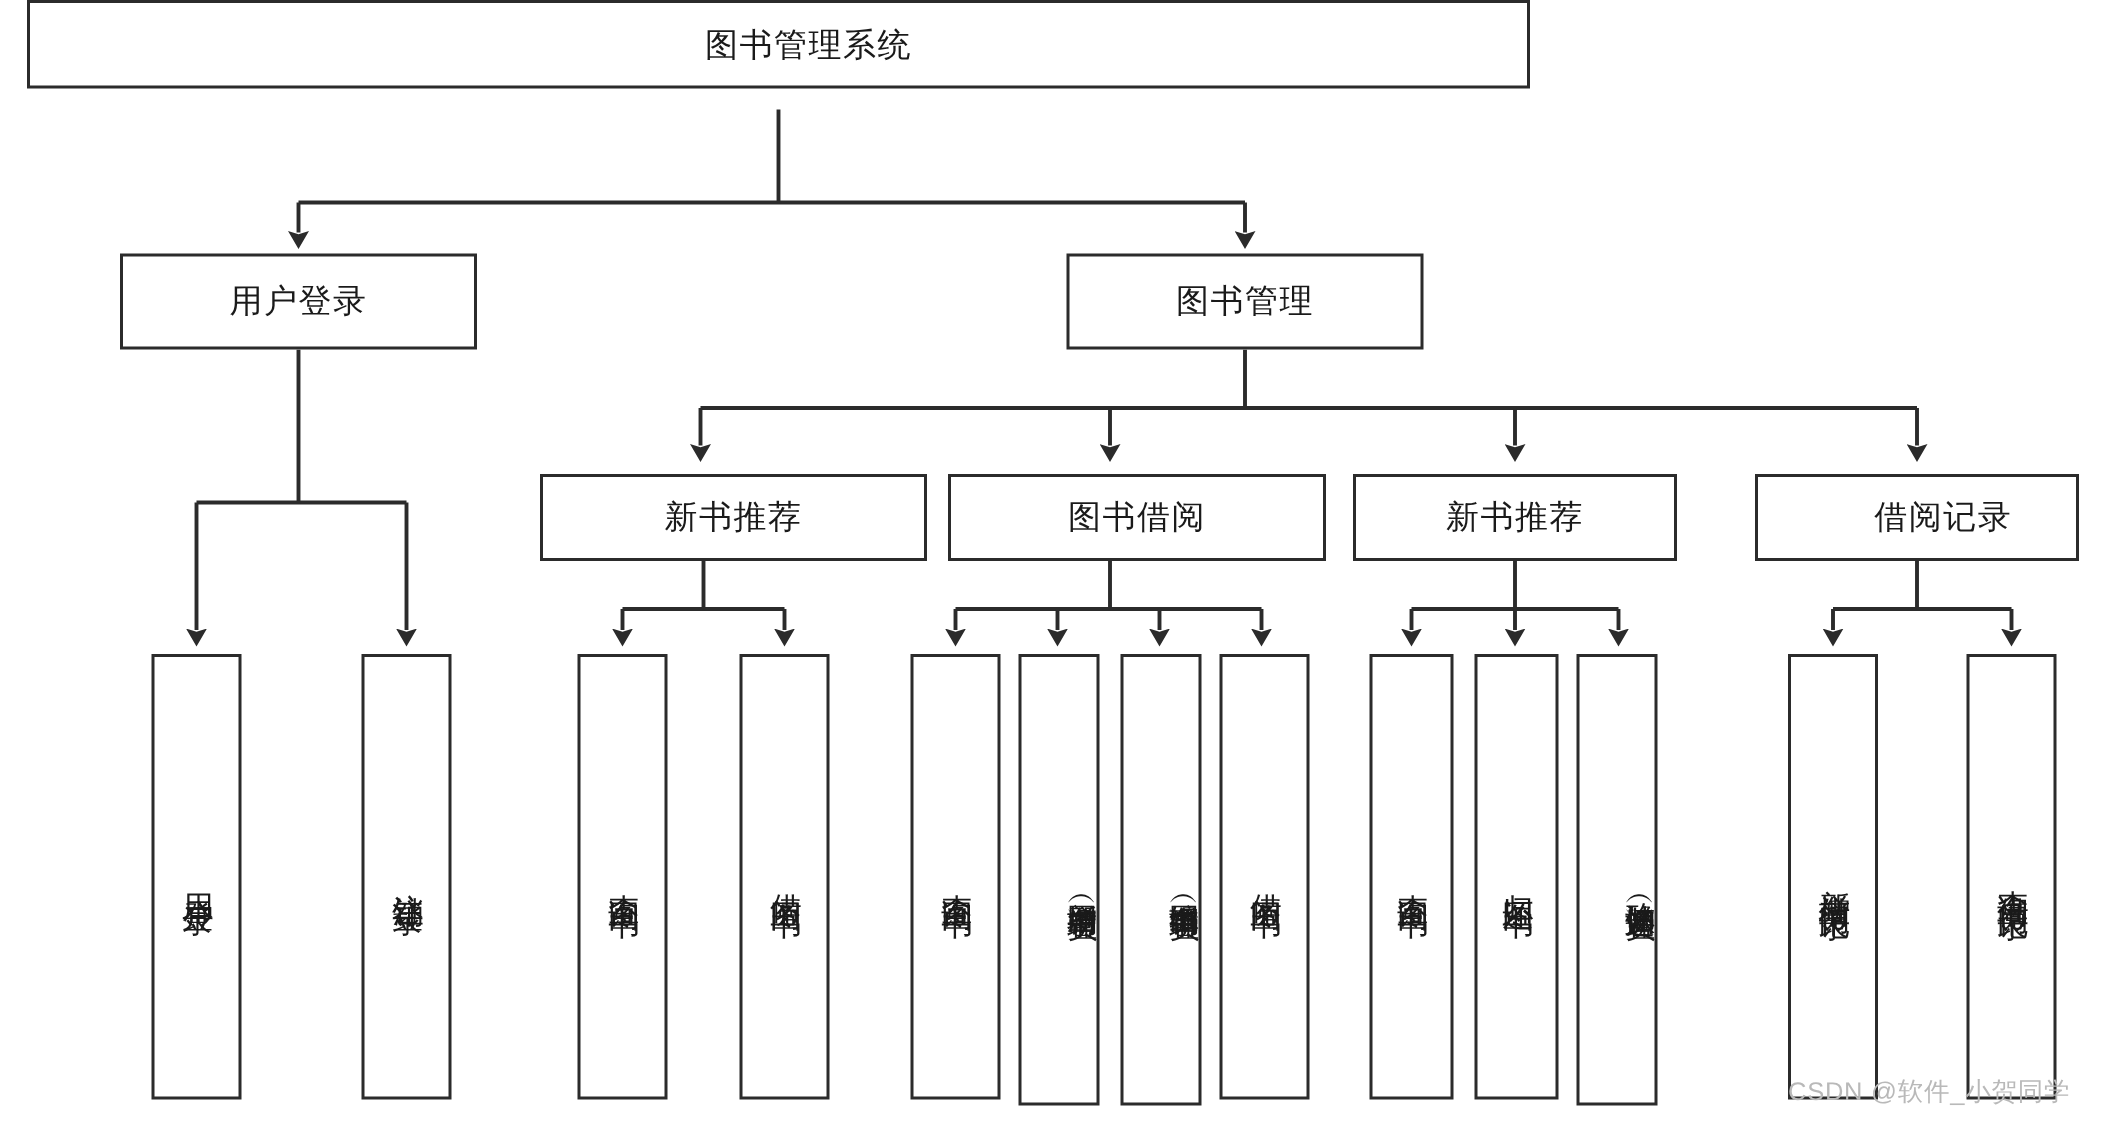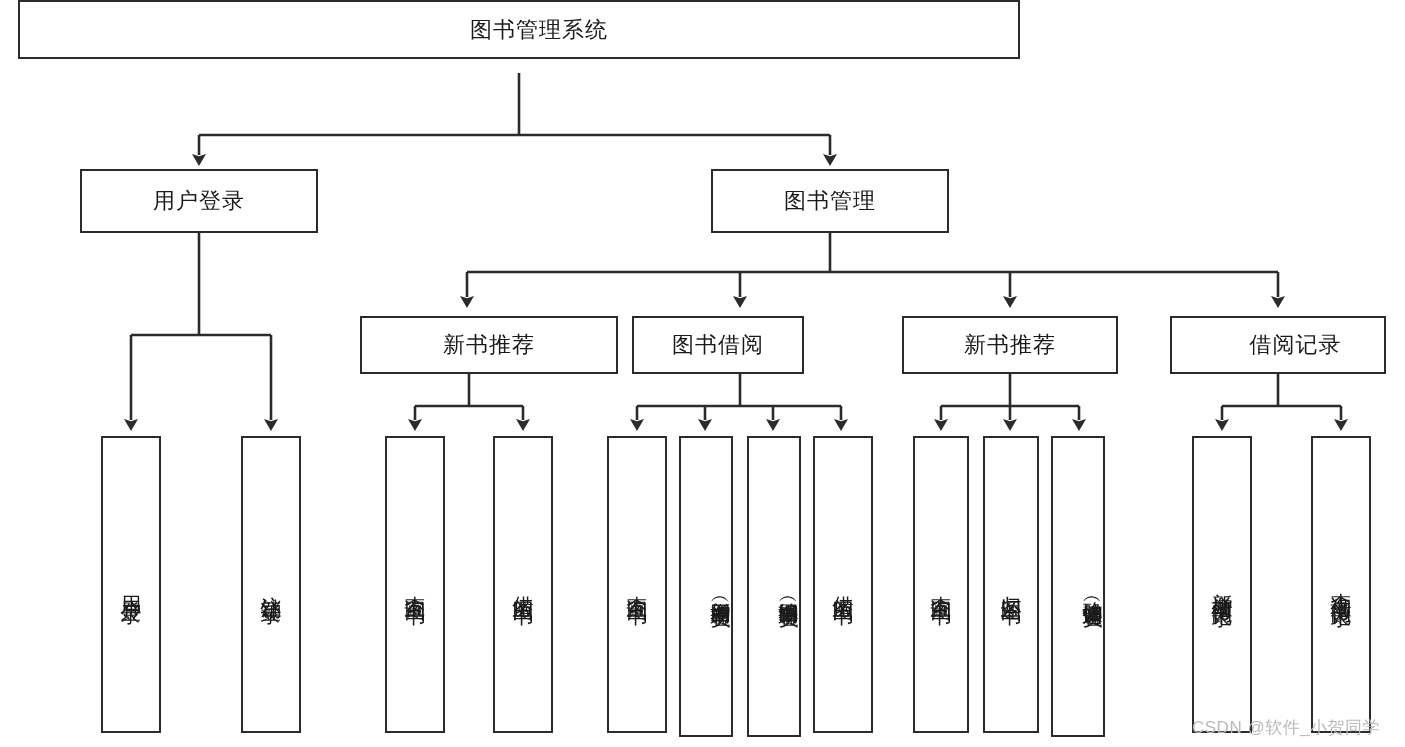--- a/index.html
+++ b/index.html
@@ -134,21 +134,21 @@
   <div class="node h" style="left:80px; top:169px; width:238px; height:64px;">
     <span>用户登录</span>
   </div>
   <div class="node h" style="left:711px; top:169px; width:238px; height:64px;align-items:center;">
     <span>图书管理</span>
   </div>
 
   <div class="node h" style="left:360px; top:316px; width:258px; height:58px;">
     <span>新书推荐</span>
   </div>
-  <div class="node h" style="left:632px; top:316px; width:172px; height:58px;">
+  <div class="node h" style="left:632px; top:316px; width:252px; height:58px;">
     <span>图书借阅</span>
   </div>
   <div class="node h" style="left:902px; top:316px; width:216px; height:58px;">
     <span>新书推荐</span>
   </div>
   <div class="node h" style="left:1170px; top:316px; width:216px; height:58px;padding-left:35px;">
     <span>借阅记录</span>
   </div>
 
   <div class="node v mid" style="left:101px; top:436px; width:60px; height:297px;">

